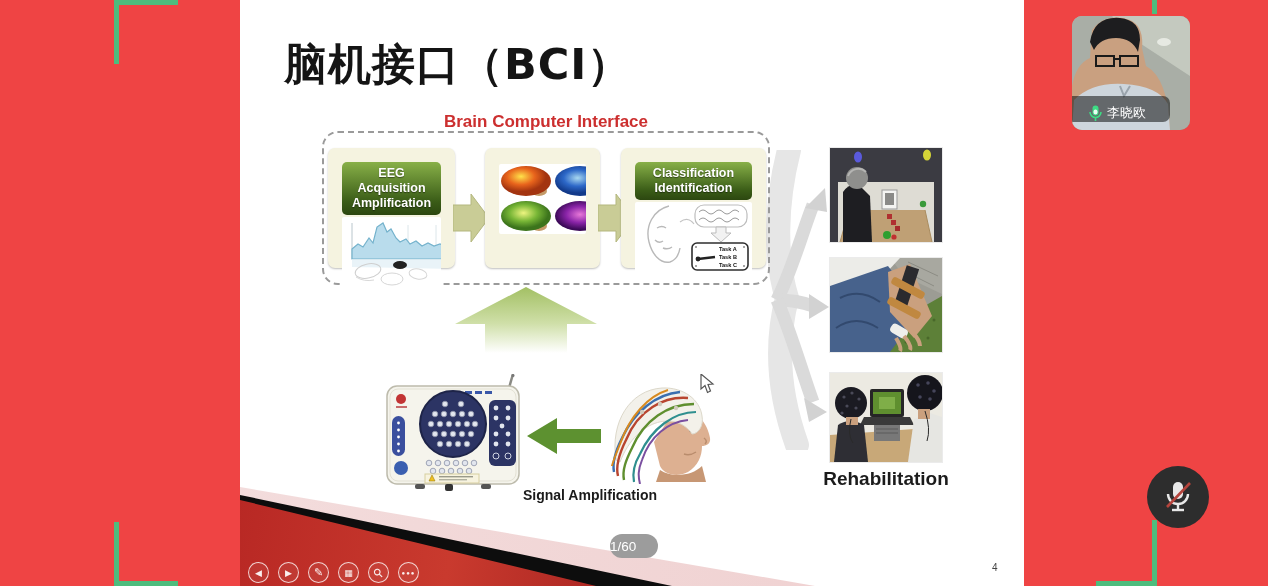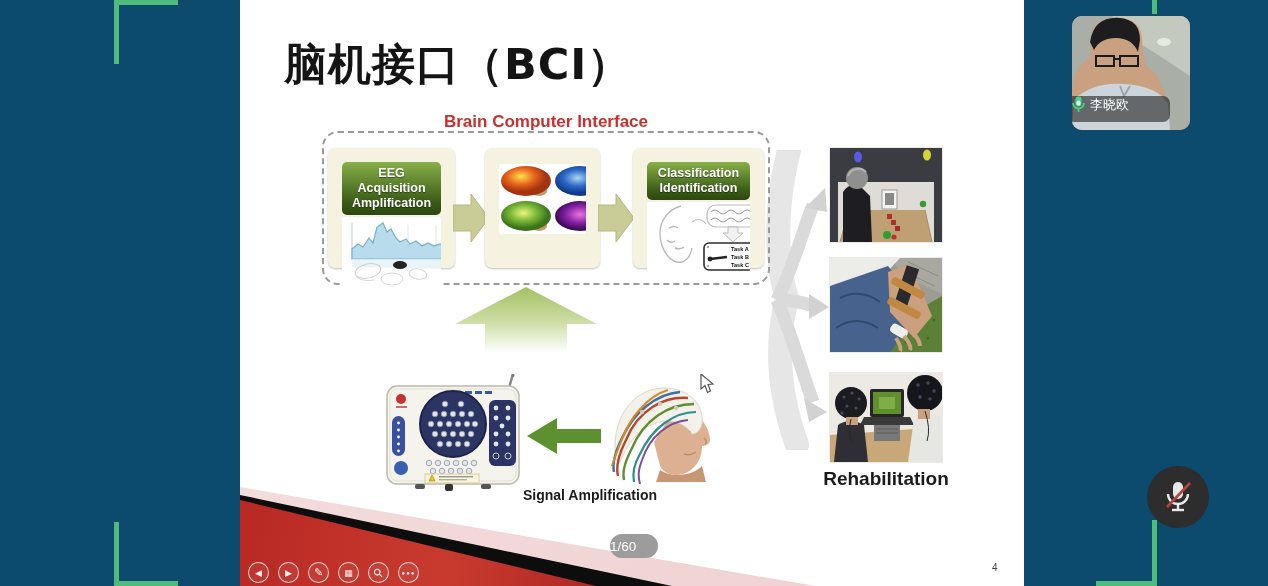--- a/index.html
+++ b/index.html
@@ -1,17 +1,17 @@
 <!DOCTYPE html>
 <html><head>
 <meta charset="utf-8">
 <style>
   html,body{margin:0;padding:0;background:#000;}
   *{box-sizing:border-box;}
-  .stage{position:relative;width:1268px;height:586px;background:#0c4a6e;overflow:hidden;
+  .stage{position:relative;width:1268px;height:586px;background:#ef4444;overflow:hidden;
          font-family:"Liberation Sans","DejaVu Sans",sans-serif;}
   
   .marker{position:absolute;background:#4dbc7d;}
   
   .slide{position:absolute;left:240px;top:0;width:784px;height:586px;background:#fff;overflow:hidden;}
   .slide-title{position:absolute;left:44px;top:36px;font-size:43px;font-weight:bold;color:#141414;
                letter-spacing:1px;font-family:"DejaVu Sans","Liberation Sans",sans-serif;}
   .bci-label{position:absolute;left:82px;top:112px;width:448px;text-align:center;z-index:2;}
   .bci-label span{background:#fff;padding:0 10px;color:#cc2f2f;font-weight:bold;font-size:17px;}
   .dash-box{position:absolute;left:82px;top:131px;width:448px;height:154px;border:2px dashed #9a9a9a;
@@ -50,21 +50,21 @@
   .tool-btn.pen{font-size:11px;}
   .tool-btn.mag span{display:inline-block;transform:rotate(-45deg);font-size:12px;line-height:1;}
   .tool-btn.more{font-size:6px;letter-spacing:1px;}
   .page-pill{position:absolute;left:370px;top:534px;width:48px;height:24px;background:#9c9c9c;
              border-radius:12px;color:#fff;font-size:13.5px;display:flex;align-items:center;
              justify-content:flex-start;z-index:4;}
   
   .webcam{position:absolute;left:1072px;top:16px;width:118px;height:114px;border-radius:10px;
           overflow:hidden;background:linear-gradient(#b9beb6,#8d948c);z-index:5;}
   .name-bar{position:absolute;left:0;bottom:8px;width:98px;height:26px;background:rgba(15,15,15,.55);
-            border-radius:0 7px 7px 0;display:flex;align-items:flex-start;gap:5px;padding-left:0;}
+            border-radius:0 7px 7px 0;display:flex;align-items:flex-end;gap:5px;padding-left:17px;}
   .name-bar .nm{color:#fff;font-size:13px;font-family:"DejaVu Sans","Liberation Sans",sans-serif;}
   
   .mic-btn{position:absolute;left:1147px;top:466px;width:62px;height:62px;border-radius:50%;
            background:#2d2d2d;display:flex;align-items:center;justify-content:center;z-index:5;}
   .cursor{position:absolute;left:460px;top:374px;z-index:6;}
 </style>
 </head>
 <body>
 
 <div class="stage">
@@ -139,21 +139,21 @@
           <ellipse cx="95" cy="62" rx="8" ry="5" fill="#c49a68"></ellipse>
           <ellipse cx="81" cy="52" rx="25" ry="15" fill="url(#tg4)"></ellipse>
         </svg>
       </div>
     </div>
 
     <svg class="flow-arrow" style="left:358px;top:194px;" width="36" height="48" viewBox="0 0 36 48">
       <polygon points="0,11 18,11 18,0 36,24 18,48 18,37 0,37" fill="#c9cc96" stroke="#b4b77f" stroke-width="1"></polygon>
     </svg>
 
-    <div class="pbox" style="left:393px;width:131px;">
+    <div class="pbox" style="left:381px;width:145px;">
       <div class="hd">
         <div>Classification</div>
         <div>Identification</div>
       </div>
       <div class="bd">
         <svg width="118" height="70" viewBox="0 0 118 70">
           <path d="M34,4 C18,8 10,24 14,40 C17,52 25,62 35,60 C41,58 44,52 45,46 M22,26 q5,-3 9,0 M20,38 q4,4 8,1 M28,46 q5,2 9,-1" fill="none" stroke="#b9b9b9" stroke-width="1.4"></path>
           <path d="M45,20 q8,-6 14,2" fill="none" stroke="#c4c4c4" stroke-width="1.2"></path>
           <rect x="60" y="3" width="52" height="22" rx="9" fill="#fff" stroke="#bdbdbd" stroke-width="1.2"></rect>
           <path d="M64,10 q4,-4 8,0 t8,0 t8,0 t8,0 t8,0 M64,18 q4,-4 8,0 t8,0 t8,0 t8,0 t8,0" fill="none" stroke="#9a9a9a" stroke-width="1"></path>

